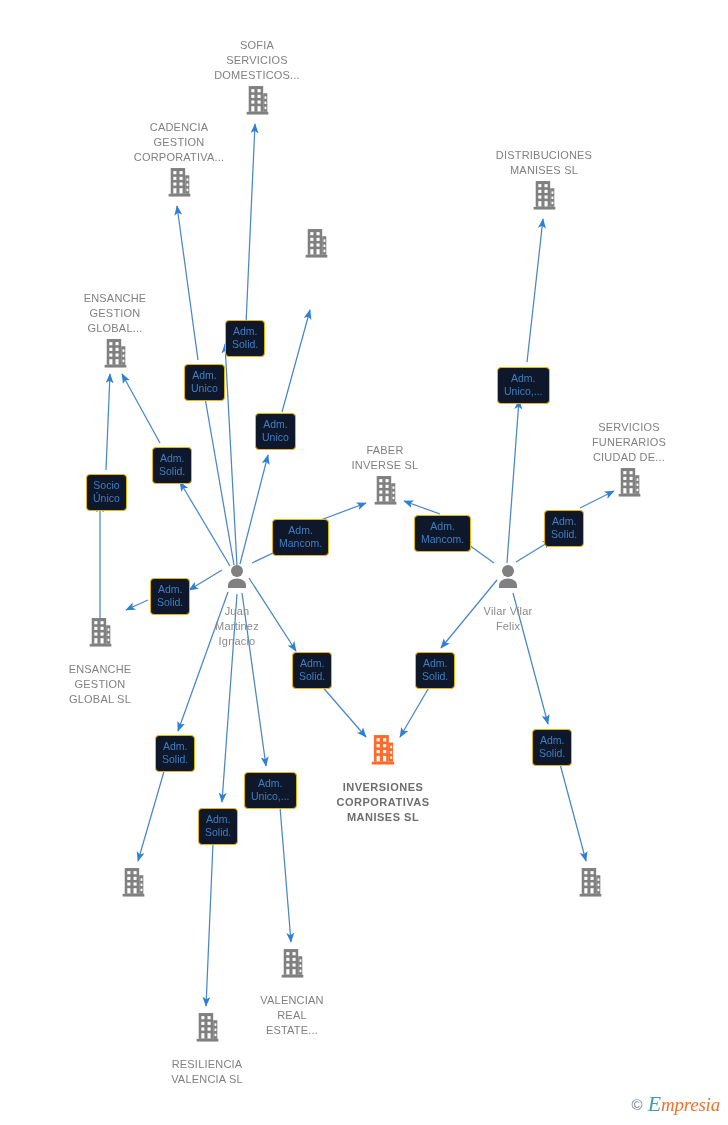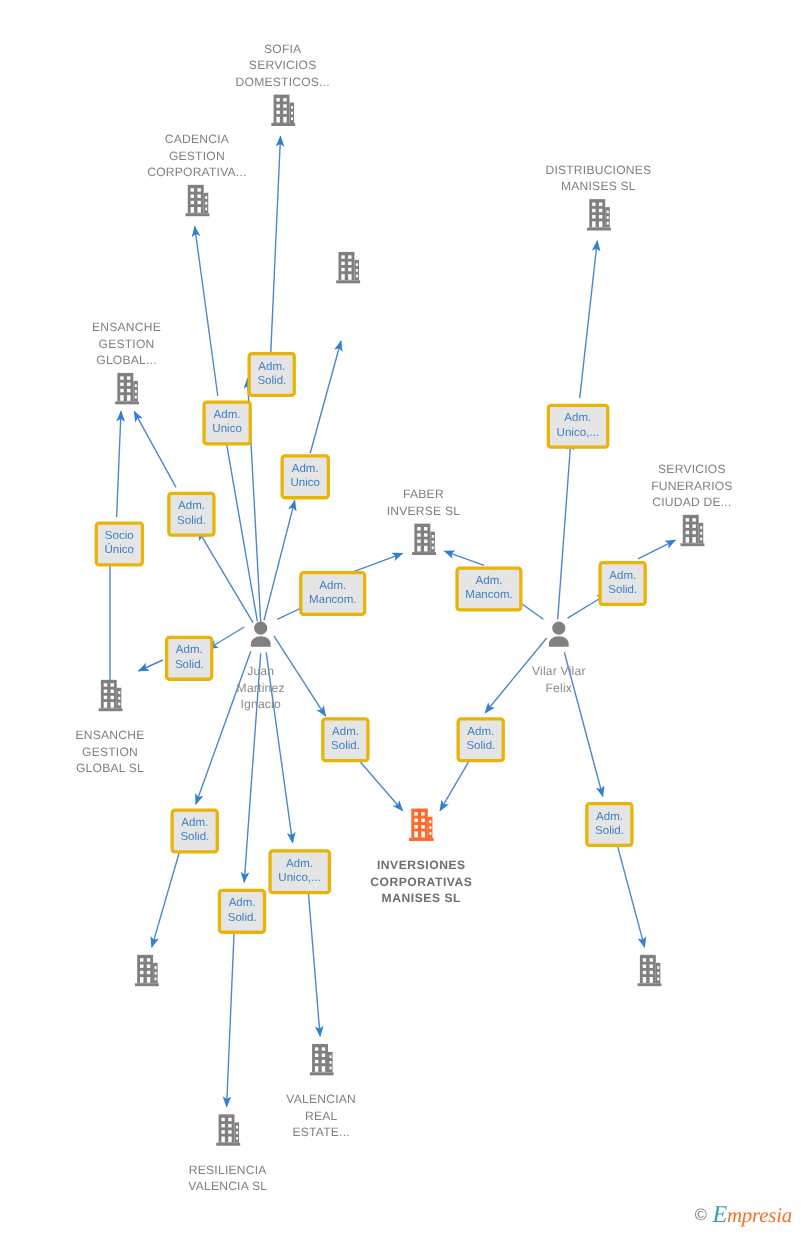--- a/index.html
+++ b/index.html
@@ -41,23 +41,23 @@
     color:#6e6e6e;
     font-weight:bold;
     letter-spacing:.5px;
   }
   .node.caption-above .caption{margin:0 0 2px 0;}
   .node.person .caption{color:#8a8a8a;}
 
   
   .elabel{
     position:absolute;
-    border:3px solid #eab308;
+    border:1px solid #eab308;
     border-radius:4px;
-    background:#e5e5e5;
+    background:#0f172a;
     color:#3f7fc1;
     font-size:10.5px;
     line-height:13px;
     text-align:center;
     padding:4px 6px 5px 6px;
     white-space:pre-line;
     box-sizing:border-box;
     cursor:pointer;
   }
 

